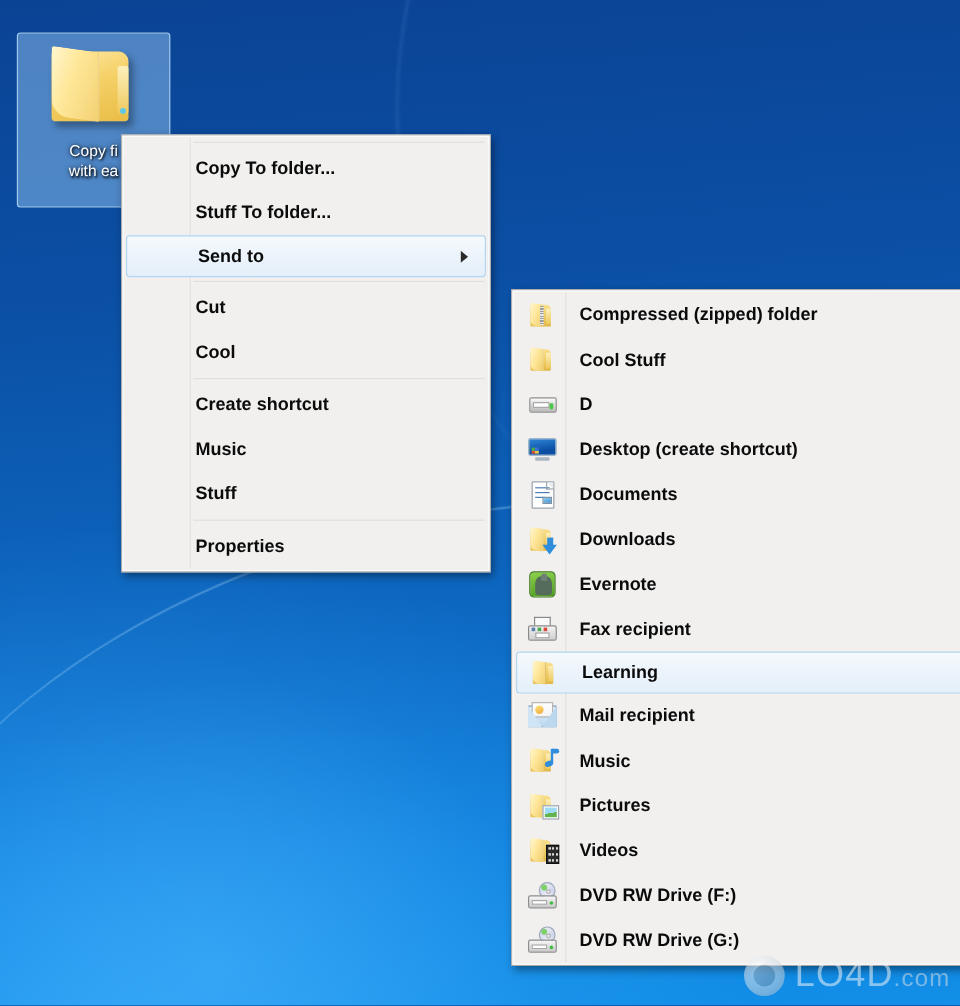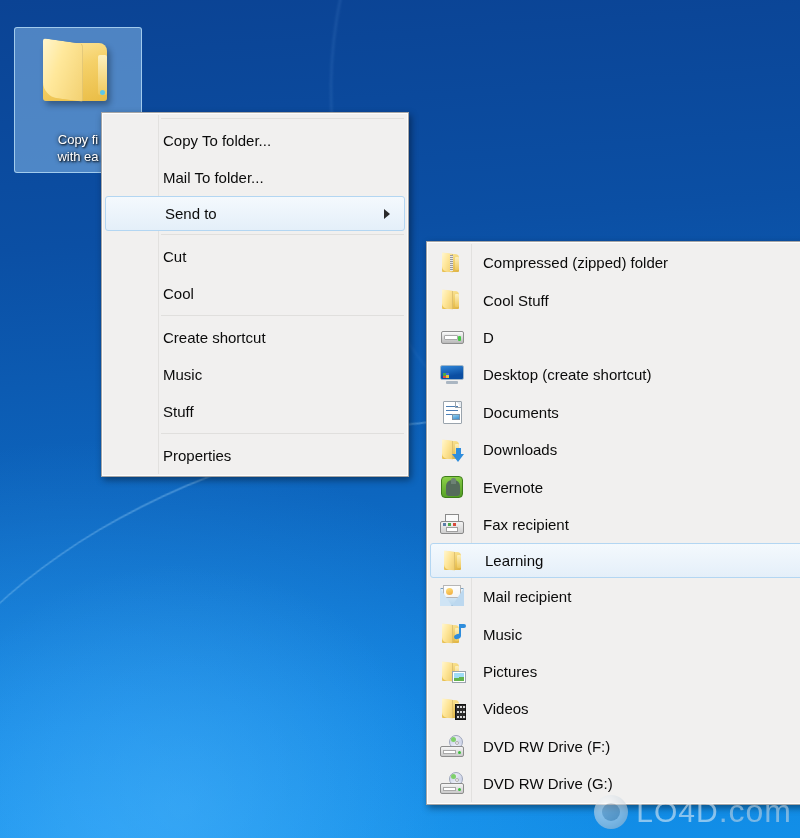--- a/index.html
+++ b/index.html
@@ -44,21 +44,20 @@
 
   
   #desk-icon {
     position:absolute; left:14px; top:27px;
     width:128px; height:146px;
     background: rgba(140,190,235,0.52);
     border:1px solid rgba(190,225,250,0.75);
     border-radius:3px;
     display:flex; flex-direction:column; align-items:center;
     padding-top:11px;
-    gap:14px;
   }
   .folder-big { width:78px; height:66px; position:relative; }
   .folder-big .back {
     position:absolute; left:4px; top:4px; width:64px; height:58px;
     background: linear-gradient(160deg,#ffeaa6 0%, #f5d169 45%, #e9bc45 100%);
     border-radius:3px 8px 3px 3px;
     box-shadow: 3px 4px 6px rgba(0,0,0,0.33);
   }
   .folder-big .flap {
     position:absolute; left:4px; top:2px; width:40px; height:58px;
@@ -111,21 +110,21 @@
     border-right:1px solid #e2e1df;
   }
   .mi {
     position:relative;
     height:37px;
     display:flex; align-items:center;
     padding-left:59px;
     cursor:default;
     white-space:nowrap;
   }
-  .mi .txt { position:relative; z-index:2; }
+  .mi .txt { position:relative; z-index:2;font-weight:bold; }
   .mi.bold .txt { font-weight:bold; }
   .mi.hl {
     background: linear-gradient(180deg,#f4f9fd 0%, #e4eff9 100%);
     border:1px solid #b3d6f2;
     border-radius:3px;
     margin:0 1px;
     height:35px;
   }
   .sep {
     height:1px; background:#e0dfdd;
@@ -286,21 +285,21 @@
     position:relative;
   }
   #watermark .wm-logo::after {
     content:""; position:absolute; left:8px; top:8px;
     width:18px; height:18px; border-radius:50%;
     background: linear-gradient(140deg,#b9c7d4,#7e93a6);
   }
   #watermark .wm-text {
     font-size:30px; letter-spacing:1px; color:#eef3f7; font-weight:300;
   }
-  #watermark .wm-text .dim { color:#cfdbe5; font-size:32px; }
+  #watermark .wm-text .dim { color:#cfdbe5; font-size:20px; }
 </style>
 </head>
 <body>
 
 <div id="desktop">
   <div class="glow-bl"></div>
   <div class="swoosh1"></div>
   <div class="swoosh2"></div>
 </div>
 
@@ -317,21 +316,21 @@
 
 <div class="menu" id="menu-main">
   <div class="gutter"></div>
 
   <div class="sep"></div>
 
   <div class="mi">
     <span class="txt">Copy To folder...</span>
   </div>
   <div class="mi">
-    <span class="txt">Mail To folder...</span>
+    <span class="txt">Stuff To folder...</span>
   </div>
   <div class="mi hl">
     <span class="txt">Send to</span>
     <span class="arrow"></span>
   </div>
   <div class="sep"></div>
 
   <div class="mi">
     <span class="txt">Cut</span>
   </div>

